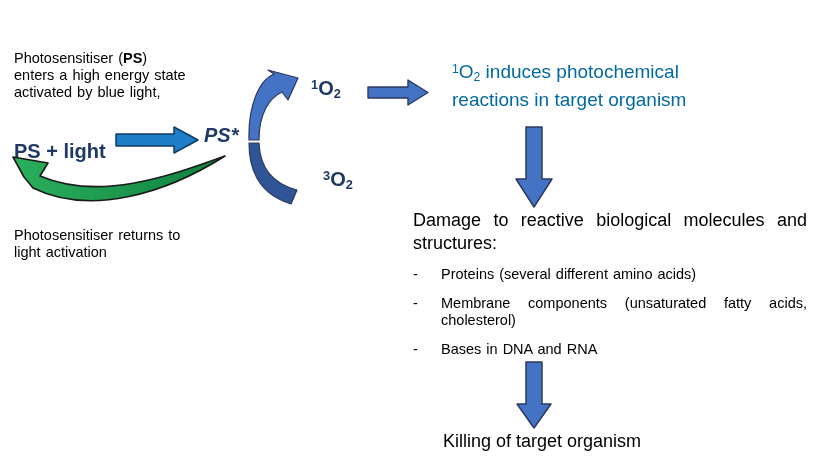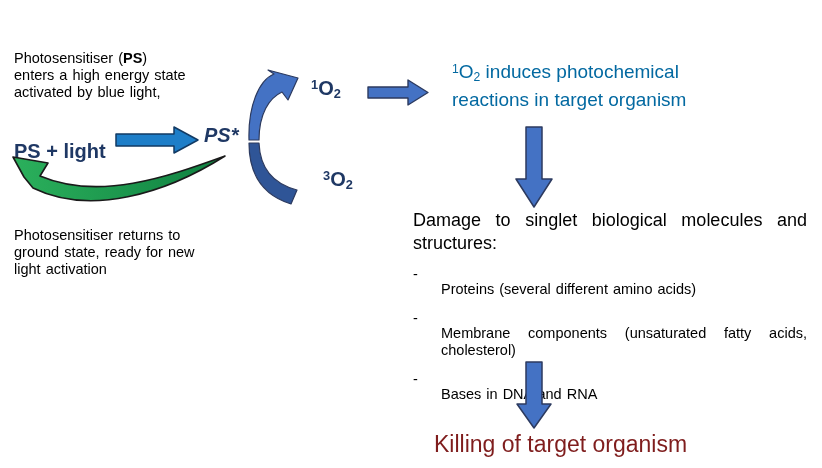--- a/index.html
+++ b/index.html
@@ -20,22 +20,22 @@
   .singlet{left:311px;top:77px;}
   .triplet{left:323px;top:160px;margin-top:8px;}
   .sup{font-size:0.64em;position:relative;top:-0.45em;}
   .sub{font-size:0.64em;position:relative;top:0.22em;}
   .right-note{position:absolute;left:452px;top:59px;width:272px;font-size:19px;line-height:25px;color:#0369a1;}
   .damage{position:absolute;left:413px;top:209px;width:394px;}
   .damage-heading{font-size:18px;line-height:23px;text-align:justify;}
   .bullets{margin-top:9px;}
   .bullet{display:flex;margin-top:11px;font-size:14.5px;line-height:17.5px;word-spacing:1px;}
   .bullet .marker{width:28px;flex:none;}
-  .bullet .btext{flex:1;text-align:justify;margin-top:15px;}
-  .killing{position:absolute;left:434px;top:431px;font-size:23px;color:#7f1d1d;white-space:nowrap;}
+  .bullet .btext{flex:1;text-align:justify;}
+  .killing{position:absolute;left:443px;top:431px;font-size:18px;color:#000000;white-space:nowrap;}
   svg{display:block;overflow:visible;}
   .arrow-activation{left:116px;top:127px;}
   .arrow-singlet{left:368px;top:80px;}
   .arrow-down1{left:516px;top:127px;}
   .arrow-down2{left:517px;top:362px;}
   .crescent{left:246px;top:66px;}
   .green-arrow{left:4px;top:144px;}
 </style>
 </head>
 <body>
@@ -70,21 +70,21 @@
     <polygon points="0,7 40,7 40,0 60,12.5 40,25 40,18 0,18" style="fill:var(--blue);stroke:var(--arrow-outline);stroke-width:1.4;stroke-linejoin:round"></polygon>
   </svg>
 
   <div class="right-note"><span class="sup">1</span><span>O</span><span class="sub">2</span><span> induces photochemical reactions in target organism</span></div>
 
   <svg class="abs arrow-down1" width="36" height="80" viewBox="0 0 36 80">
     <polygon points="10,0 26,0 26,52 36,52 18,80 0,52 10,52" style="fill:var(--blue);stroke:var(--arrow-outline);stroke-width:1.5;stroke-linejoin:round"></polygon>
   </svg>
 
   <div class="damage">
-    <div class="damage-heading">Damage to singlet biological molecules and structures:</div>
+    <div class="damage-heading">Damage to reactive biological molecules and structures:</div>
     <div class="bullets">
       <div class="bullet">
         <span class="marker">-</span>
         <span class="btext">Proteins (several different amino acids)</span>
       </div>
       <div class="bullet">
         <span class="marker">-</span>
         <span class="btext">Membrane components (unsaturated fatty acids, cholesterol)</span>
       </div>
       <div class="bullet">
@@ -105,17 +105,16 @@
       <linearGradient id="greenGrad" x1="0" y1="0" x2="1" y2="0">
         <stop offset="0" style="stop-color:var(--green-light)"></stop>
         <stop offset="1" style="stop-color:var(--green-dark)"></stop>
       </linearGradient>
     </defs>
     <path d="M9,13 L44,19 L36,32 C95,57 163,33 221,12 C161,50 86,72 29,44 L20,33 Z" style="fill:url(#greenGrad);stroke:var(--green-outline);stroke-width:1.6;stroke-linejoin:round"></path>
   </svg>
 
   <div class="note return-note">
     <div>Photosensitiser returns to</div>
-    <div>ground state, ready for new</div>
     <div>light activation</div>
   </div>
 
 </div>
 
 </body></html>

